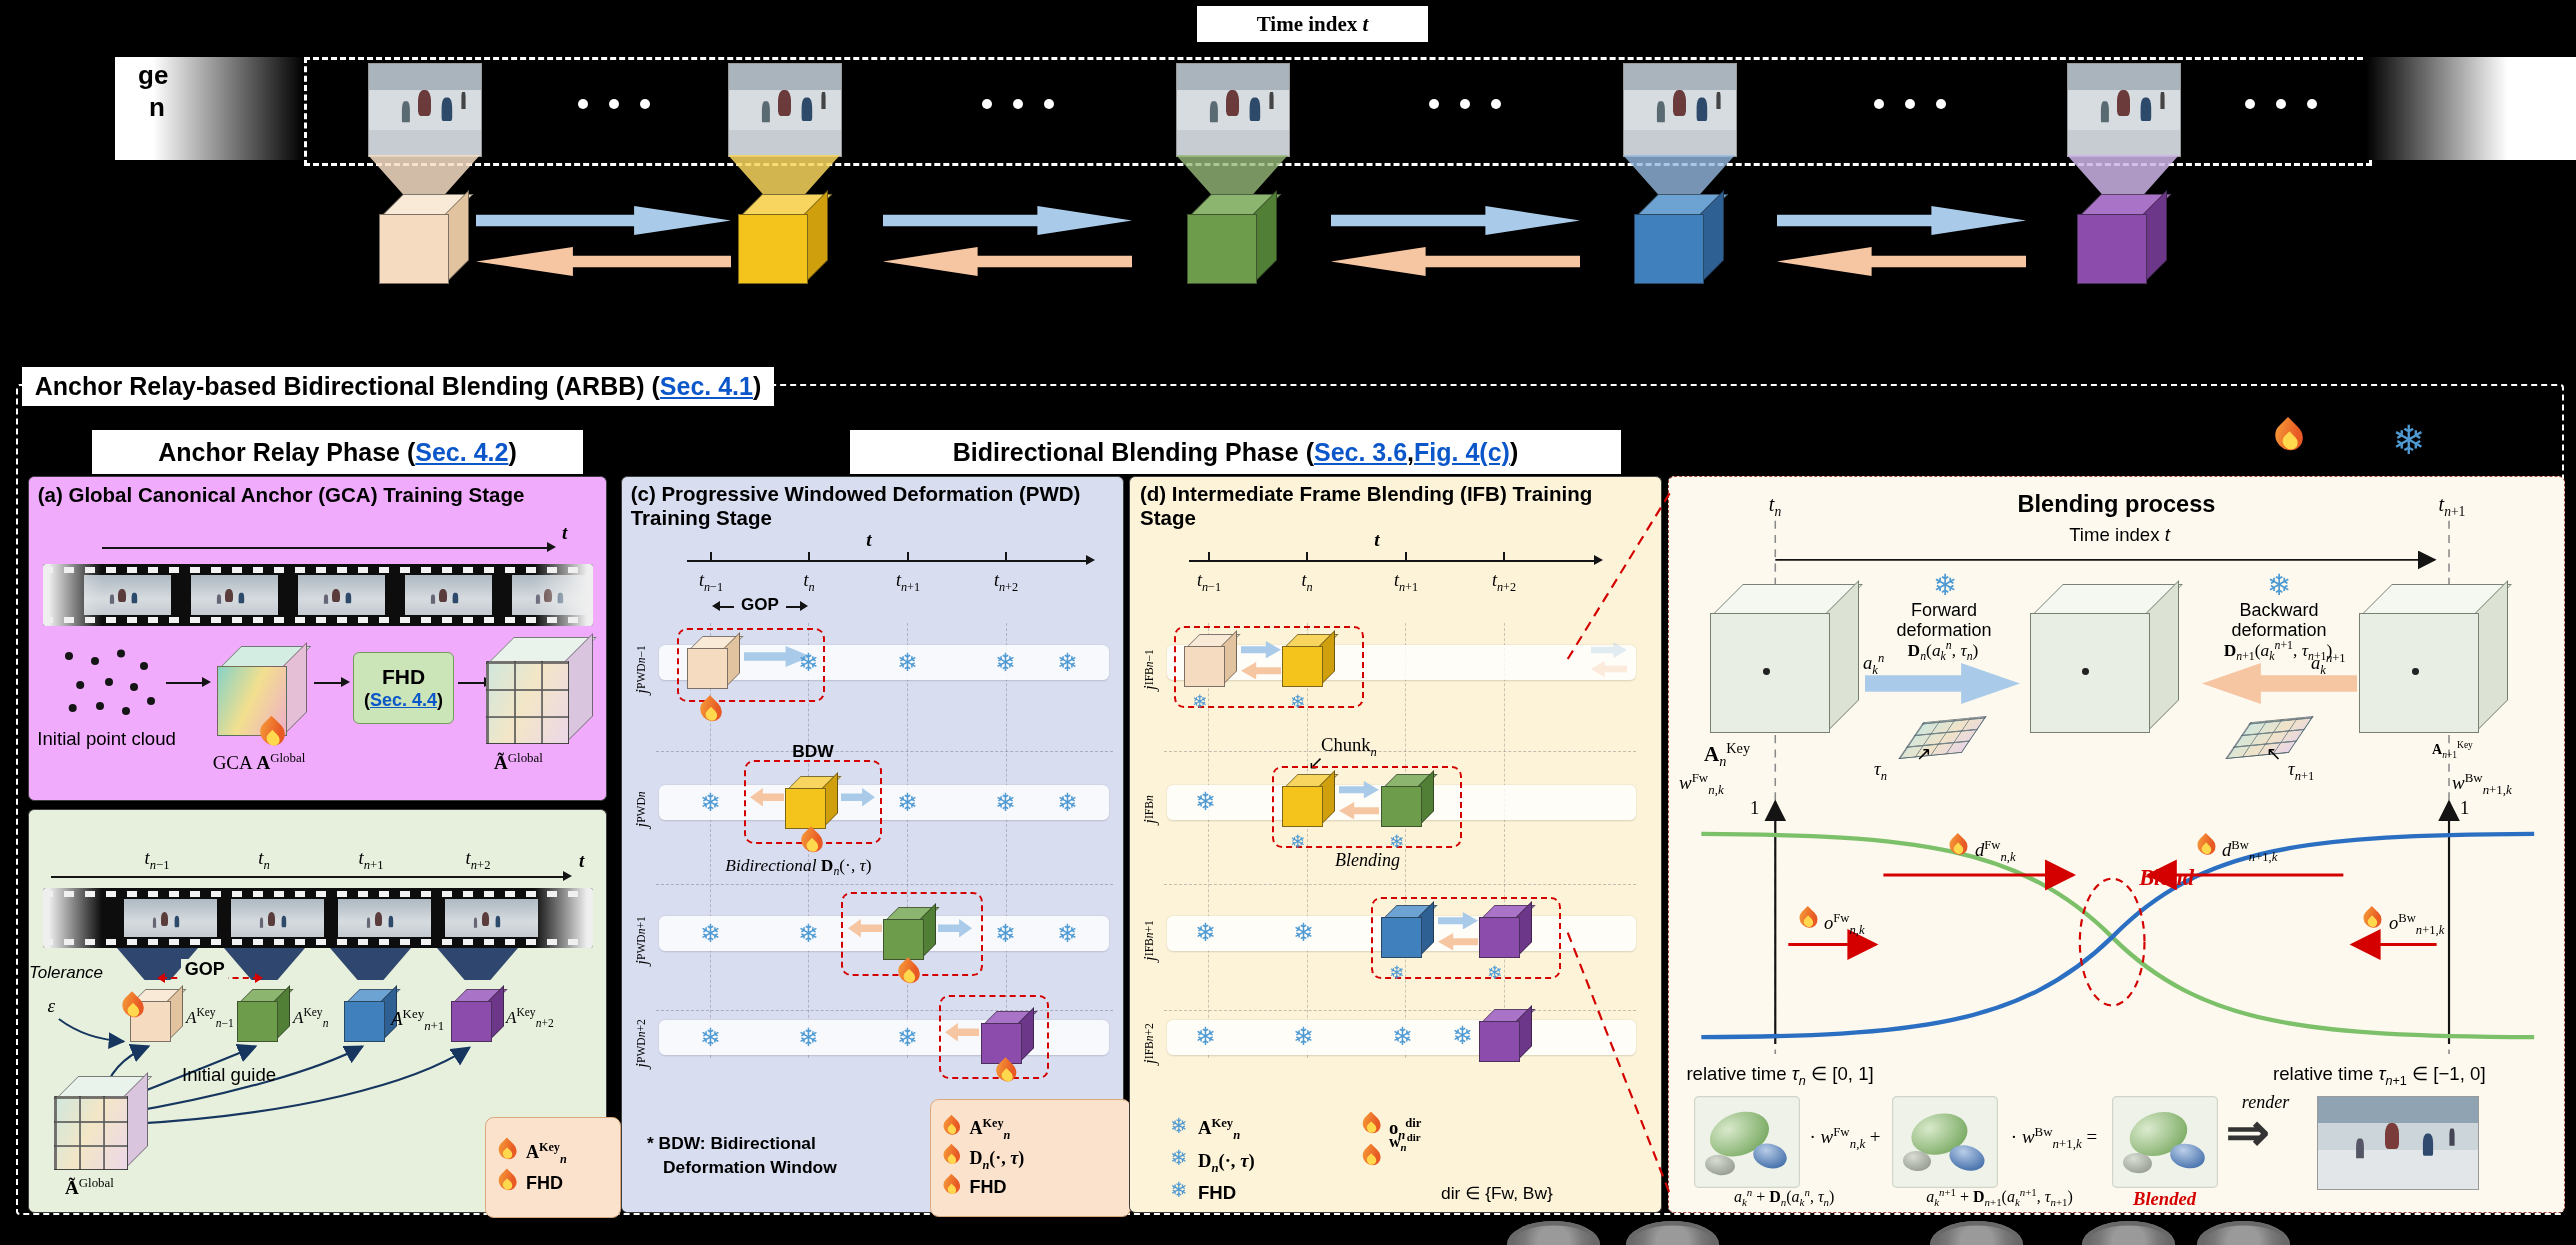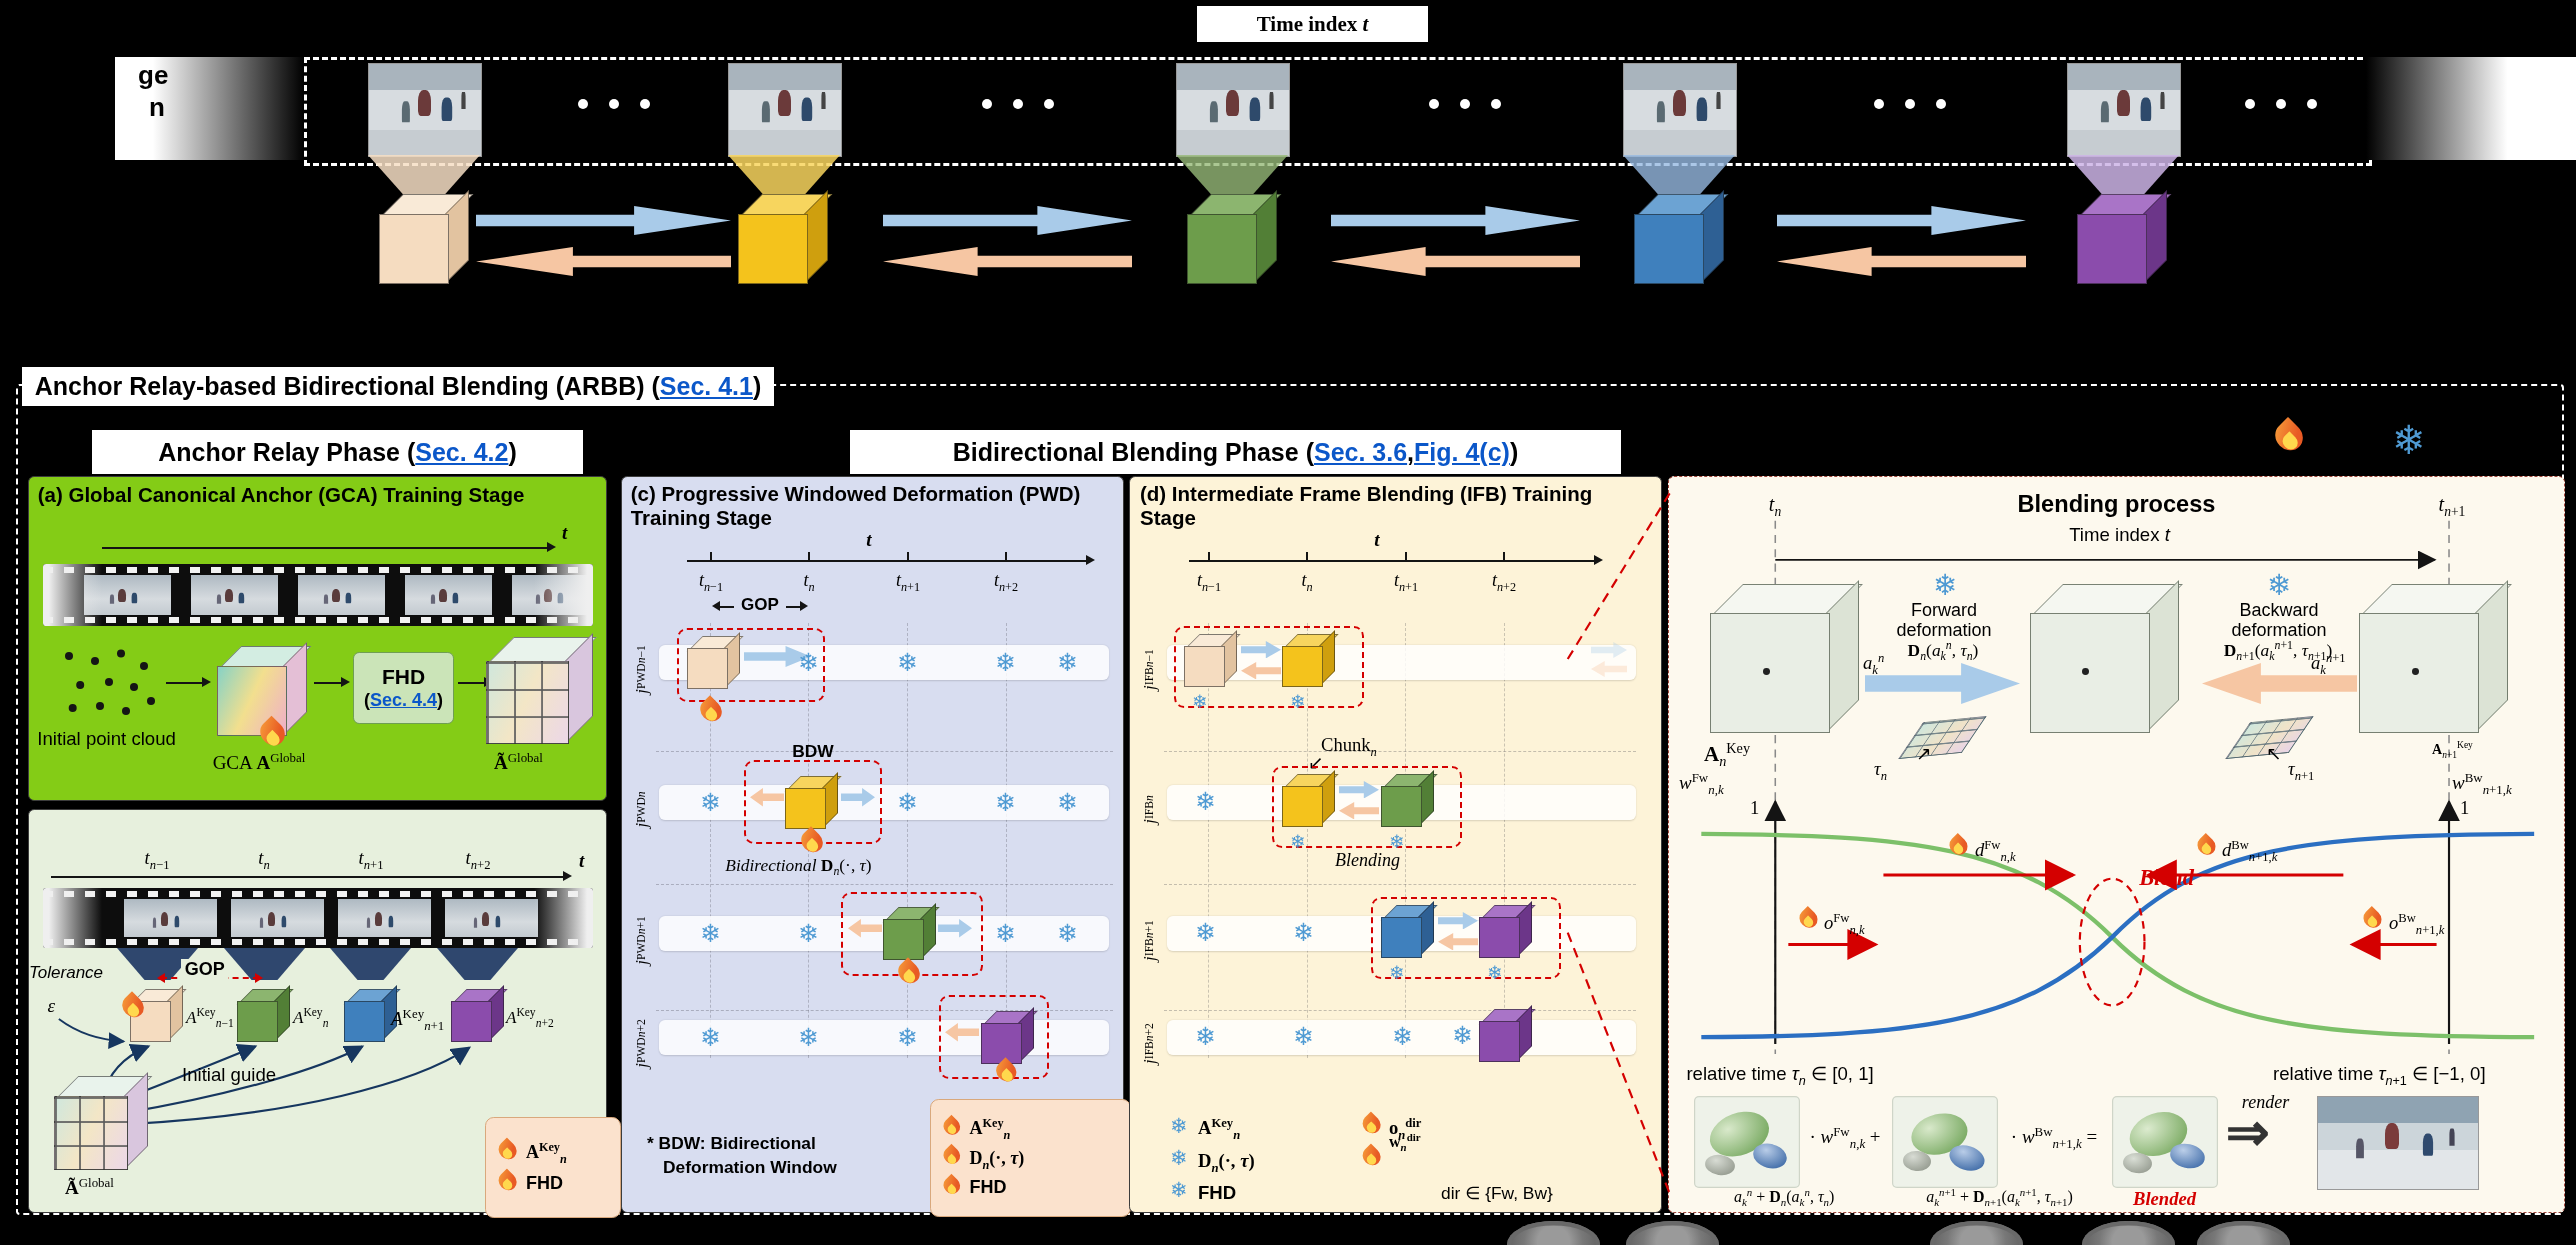--- a/index.html
+++ b/index.html
@@ -188,21 +188,21 @@
       <span>)</span>
   </div>
   <div class="wlabel" style="left:850px;top:430px;width:771px;height:44px;font-size:25px">
     <span>Bidirectional Blending Phase (</span>
       <span class="link">Sec. 3.6</span>
       <span>, </span>
       <span class="link">Fig. 4(c)</span>
       <span>)</span>
   </div>
 
-  <section class="panel" style="left:28px;top:476px;width:577px;height:323px;background:#84cc16">
+  <section class="panel" style="left:28px;top:476px;width:577px;height:323px;background:#f0abfc">
     <div class="p b" style="left:8.7px;top:6.2px;width:559px;font-size:20.5px">(a) Global Canonical Anchor (GCA) Training Stage</div>
     <div class="ax" style="left:73px;top:70px;width:450px"></div>
     <div class="p m i b" style="left:533px;top:45px;font-size:19px">t</div>
     <div class="film" style="left:13.7px;top:87px;width:550px;height:62px">
       <i class="fr" style="left:41px;width:87px"></i>
         <i class="fr" style="left:148px;width:87px"></i>
         <i class="fr" style="left:255px;width:87px"></i>
         <i class="fr" style="left:362px;width:87px"></i>
         <i class="fr" style="left:469px;width:81px"></i>
         <i class="fadeL"></i>

